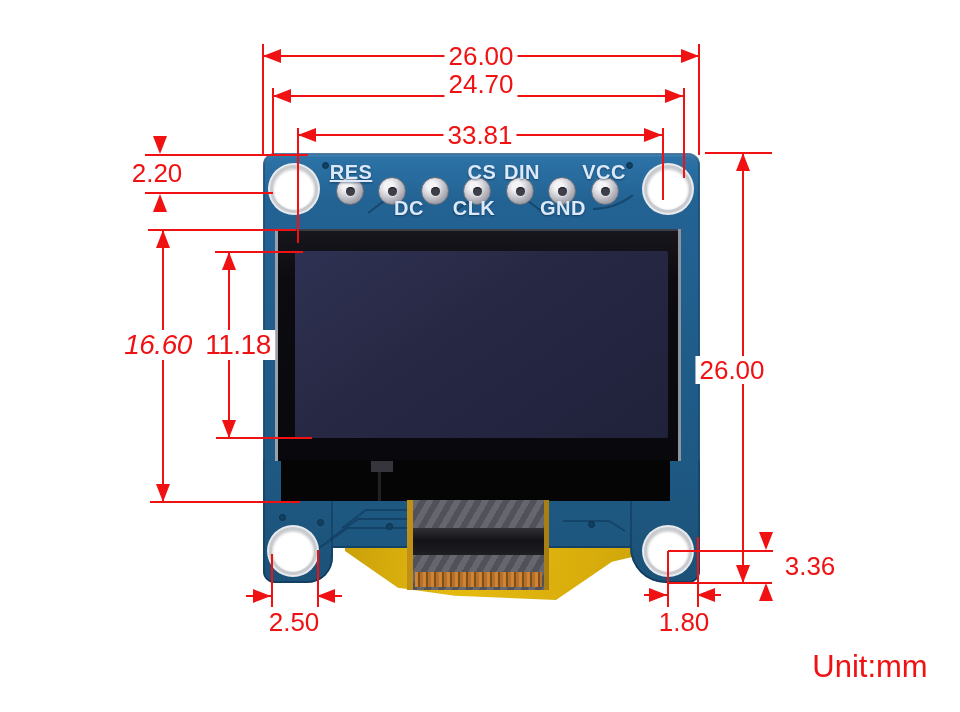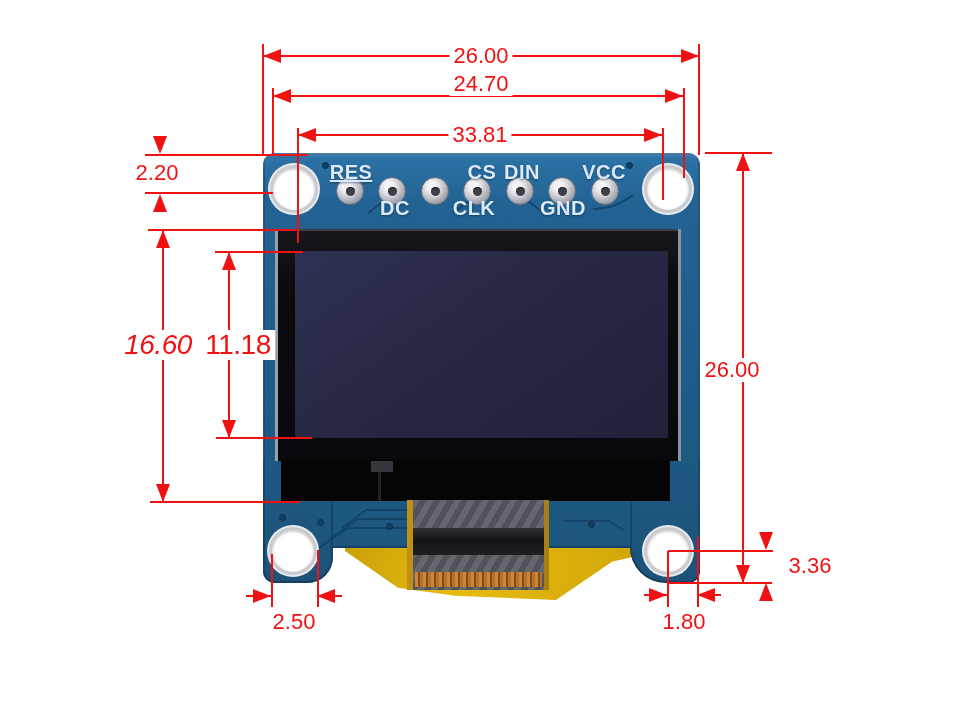--- a/index.html
+++ b/index.html
@@ -8,21 +8,21 @@
          font-family:"Liberation Sans",sans-serif;}
 
   
   .hl{position:absolute;height:2px;background:var(--red);}
   .vl{position:absolute;width:2px;background:var(--red);}
   .aL{position:absolute;width:0;height:0;border-top:7px solid transparent;border-bottom:7px solid transparent;border-right:18px solid var(--red);}
   .aR{position:absolute;width:0;height:0;border-top:7px solid transparent;border-bottom:7px solid transparent;border-left:18px solid var(--red);}
   .aU{position:absolute;width:0;height:0;border-left:7px solid transparent;border-right:7px solid transparent;border-bottom:18px solid var(--red);}
   .aD{position:absolute;width:0;height:0;border-left:7px solid transparent;border-right:7px solid transparent;border-top:18px solid var(--red);}
   .dt{position:absolute;transform:translate(-50%,-50%);color:var(--red);
-      font-size:22px;line-height:1;background:#fff;padding:1px 4px;white-space:nowrap;}
+      font-size:26px;line-height:1;background:#fff;padding:1px 4px;white-space:nowrap;}
   .dt-sm{font-size:28px;letter-spacing:-0.5px;}
 
   
   .pcb-main{position:absolute;left:263px;top:153px;width:437px;height:395px;
     background:linear-gradient(180deg,#2d74a8,#236394 12%,#1f5c8a 50%,#1d577f 100%);
     border-radius:12px 12px 6px 6px;
     box-shadow:inset 0 2px 3px rgba(200,230,255,.35), inset 0 0 0 2px rgba(8,40,70,.45);}
   .tab{position:absolute;top:460px;height:123px;background:linear-gradient(180deg,#1e5984,#1c5278);
     box-shadow:inset 2px 0 0 rgba(8,40,70,.35), inset -2px 0 0 rgba(8,40,70,.35), inset 0 -2px 0 rgba(8,40,70,.45);}
   .tab-l{left:263px;width:70px;border-radius:0 0 26px 12px;}
@@ -114,21 +114,21 @@
   <div class="via" style="left:626px;top:162px;"></div>
   <div class="via" style="left:279px;top:514px;"></div>
   <div class="via" style="left:317px;top:519px;"></div>
   <div class="via" style="left:386px;top:523px;"></div>
   <div class="via" style="left:588px;top:521px;"></div>
 
   <div class="plab" style="left:351px;top:172px;text-decoration:underline;">RES</div>
   <div class="plab" style="left:437px;top:172px;margin-left:45px;">CS</div>
   <div class="plab" style="left:522px;top:172px;">DIN</div>
   <div class="plab" style="left:604px;top:172px;">VCC</div>
-  <div class="plab" style="left:395px;top:208px;">DC</div>
+  <div class="plab" style="left:409px;top:208px;">DC</div>
   <div class="plab" style="left:474px;top:208px;">CLK</div>
   <div class="plab" style="left:563px;top:208px;">GND</div>
 
   <div class="vl" style="left:262px;top:44px;height:111px;"></div>
   <div class="vl" style="left:698px;top:44px;height:111px;"></div>
   <div class="hl" style="left:263px;top:55px;width:436px;"></div>
   <div class="aL" style="left:263px;top:49px;"></div>
   <div class="aR" style="left:681px;top:49px;"></div>
   <div class="dt" style="left:481px;top:56px;">26.00</div>
 
@@ -187,14 +187,15 @@
   <div class="dt" style="left:684px;top:622px;">1.80</div>
 
   <div class="vl" style="left:271px;top:554px;height:53px;"></div>
   <div class="vl" style="left:317px;top:550px;height:57px;"></div>
   <div class="hl" style="left:246px;top:595px;width:25px;"></div>
   <div class="hl" style="left:317px;top:595px;width:25px;"></div>
   <div class="aR" style="left:253px;top:589px;"></div>
   <div class="aL" style="left:317px;top:589px;"></div>
   <div class="dt" style="left:294px;top:622px;">2.50</div>
 
+  <div class="unit" style="left:870px;top:666px;">Unit:mm</div>
 
 </div>
 
 </body></html>

